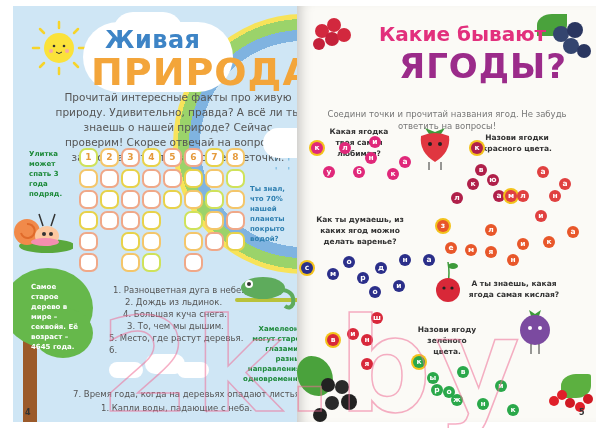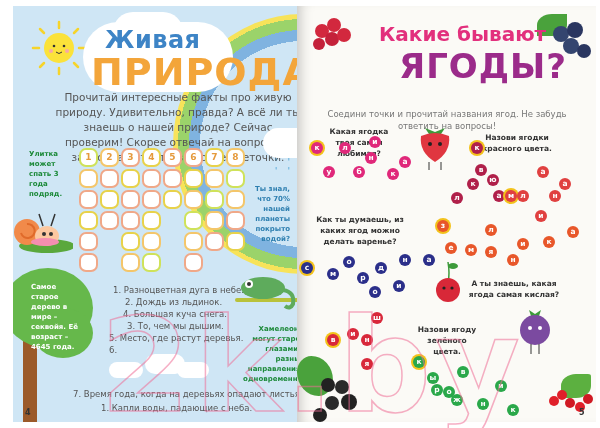--- a/index.html
+++ b/index.html
@@ -129,21 +129,21 @@
         <div class="cell" style="left: 126px; top: 84px; border-color: rgb(240, 168, 136);"></div>
         <div class="cell" style="left: 147px; top: 0px; border-color: rgb(244, 198, 106);">8</div>
         <div class="cell" style="left: 147px; top: 21px; border-color: rgb(207, 226, 90);"></div>
         <div class="cell" style="left: 147px; top: 42px; border-color: rgb(244, 198, 106);"></div>
         <div class="cell" style="left: 147px; top: 63px; border-color: rgb(240, 168, 136);"></div>
         <div class="cell" style="left: 147px; top: 84px; border-color: rgb(232, 210, 74);"></div>
       </div>
 
     <div class="abs cloud" style="left:250px;top:122px;width:60px;height:30px;"></div>
     <div class="abs" style="left:262px;top:152px;color:#3b9bd2;font-size:8px;letter-spacing:4px;">' ' '<br>' ' '</div>
-    <div class="abs fact blue-text" style="left:237px;top:178px;width:40px;text-align:right;">Ты знал, что 70% нашей планеты покрыто водой?</div>
+    <div class="abs fact blue-text" style="left:237px;top:178px;width:40px;text-align:left;">Ты знал, что 70% нашей планеты покрыто водой?</div>
 
     <div class="abs" style="left:-10px;top:262px;width:90px;height:160px;">
       <div class="abs" style="left:20px;top:60px;width:14px;height:100px;background:#9b5a2a;"></div>
       <div class="abs tree-crown" style="left:0;top:0;width:90px;height:80px;"></div>
       <div class="abs tree-crown" style="left:30px;top:40px;width:60px;height:50px;"></div>
     </div>
     <div class="abs fact white-text" style="left:18px;top:276px;width:55px;">Самое старое дерево в мире – секвойя. Её возраст – 4645 года.</div>
 
     <div class="abs clues">
       <div class="clue" style="left:40px;top:0;">1. Разноцветная дуга в небе.</div>

